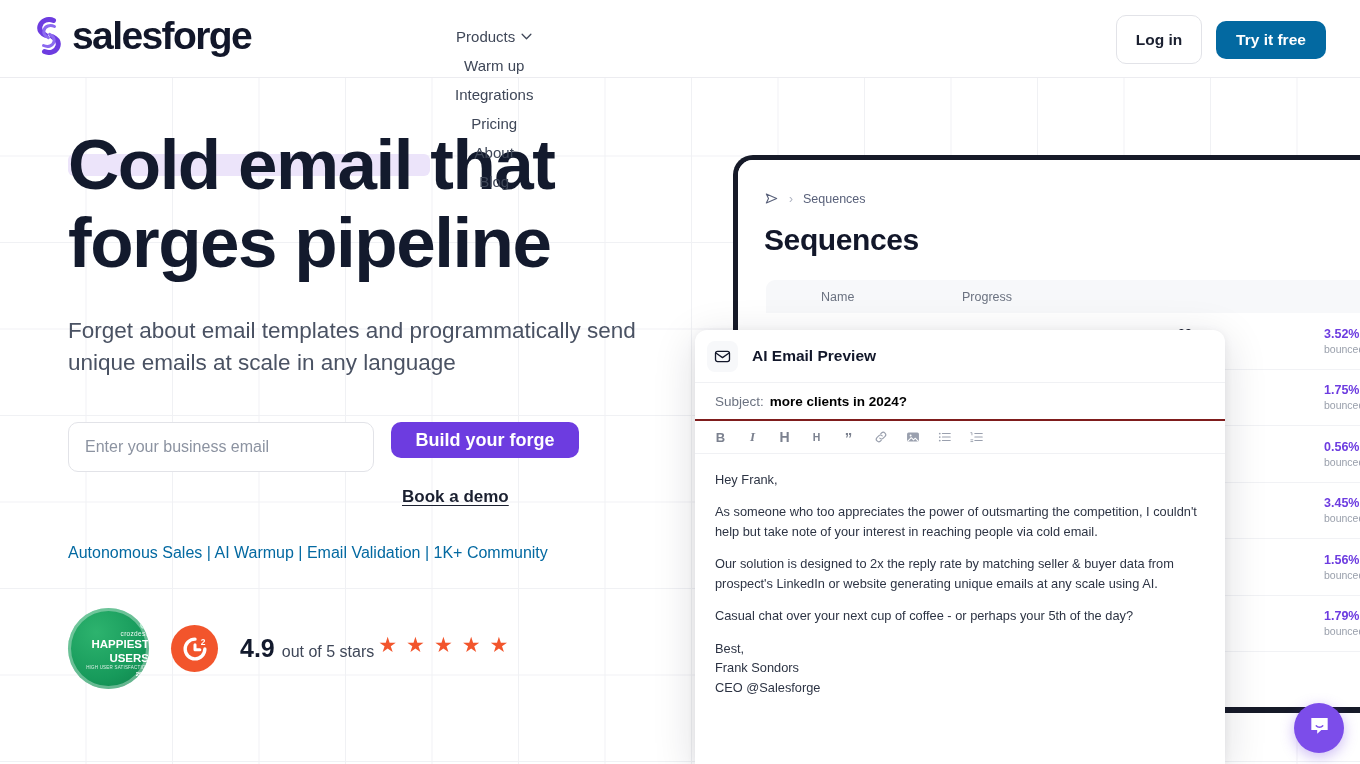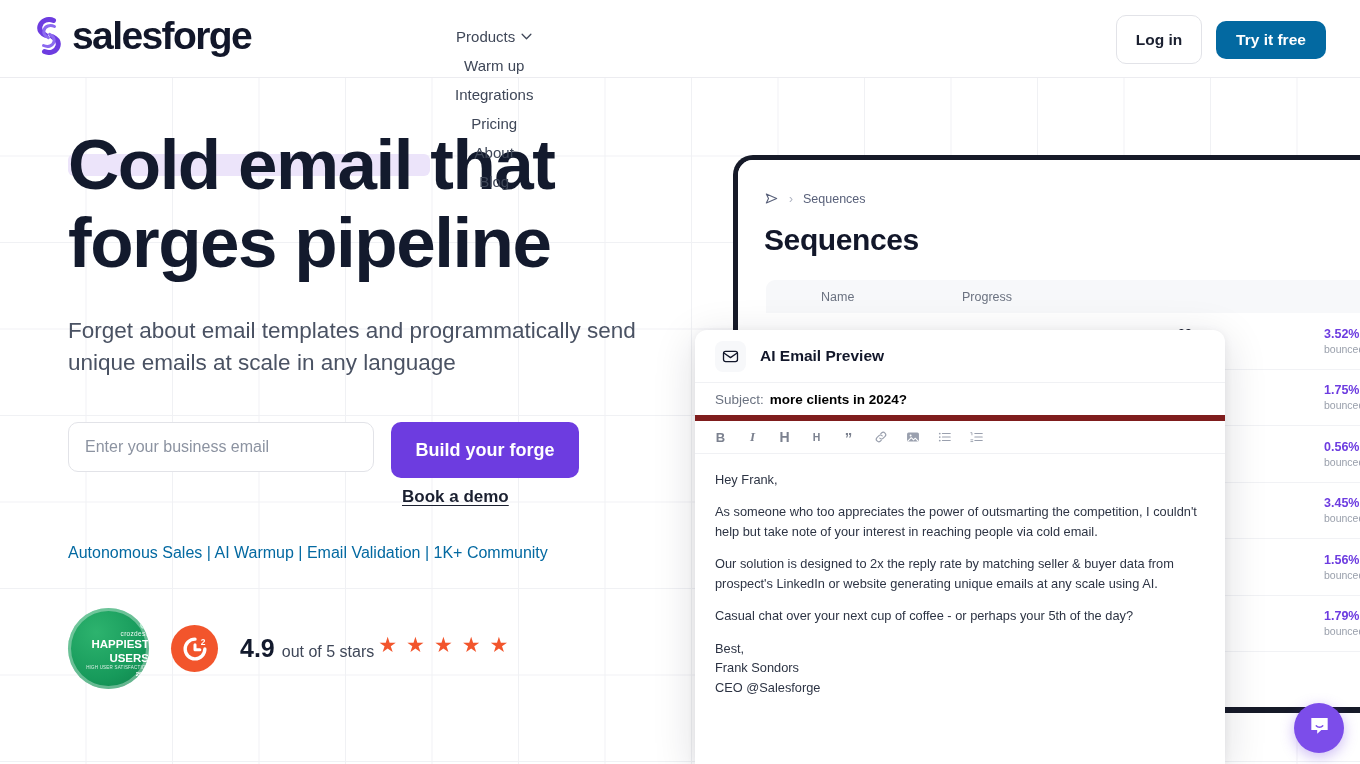--- a/index.html
+++ b/index.html
@@ -92,21 +92,21 @@
     position: absolute; left: 68px; top: 422px;
     display: flex; align-items: flex-start; gap: 17px; z-index: 5;
   }
   .email-input {
     width: 306px; height: 50px; border: 1px solid #e2e3e8; border-radius: 10px;
     background: #fff; padding: 0 16px; font-size: 16px; color: #1b2030;
     font-family: "Liberation Sans", sans-serif; outline: none;
   }
   .email-input::placeholder { color: #8c93a1; }
   .btn-forge {
-    width: 188px; height: 56px; border: none; border-radius: 10px;
+    width: 188px; height: 36px; border: none; border-radius: 10px;
     background: #6d3ce0; color: #fff; font-size: 18px; font-weight: 700;
     cursor: pointer; font-family: "Liberation Sans", sans-serif;
   }
   .demo-link {
     position: absolute; left: 402px; top: 487px;
     font-size: 17px; font-weight: 600; color: #1b2030;
     text-decoration: underline; text-underline-offset: 3px; cursor: pointer;
     z-index: 5;
   }
   .tagline {
@@ -195,31 +195,31 @@
   .email-card {
     position: absolute; left: 695px; top: 330px;
     width: 530px; height: 434px;
     background: #ffffff;
     border-radius: 12px 12px 0 0;
     box-shadow: 0 10px 44px rgba(20,24,40,.14), 0 2px 10px rgba(20,24,40,.07);
     z-index: 30; overflow: hidden;
   }
   .ec-head {
     display: flex; align-items: center; gap: 14px;
-    height: 53px; padding: 0 20px; border-bottom: 1px solid #f0f1f4;
+    height: 53px; padding: 0 12px; border-bottom: 1px solid #f0f1f4;
   }
   .ec-icon {
     width: 31px; height: 31px; border-radius: 8px; background: #f7f8fa;
     display: flex; align-items: center; justify-content: center;
   }
   .ec-icon svg { width: 17px; height: 17px; }
   .ec-title { font-size: 15.5px; font-weight: 700; color: #12172a; }
   .ec-subject {
     height: 38px; display: flex; align-items: center; gap: 6px;
-    padding: 0 20px; border-bottom: 6px solid #7f1d1d; font-size: 13.5px;
+    padding: 0 20px; border-bottom: 2px solid #7f1d1d; font-size: 13.5px;
   }
   .ec-sub-label { color: #6b7280; }
   .ec-sub-value { color: #000000; font-weight: 700; }
   .ec-toolbar {
     height: 33px; display: flex; align-items: center; gap: 17px;
     padding: 0 18px; border-bottom: 1px solid #f0f1f4; color: #9aa0ae;
   }
   .tb-btn {
     display: flex; align-items: center; justify-content: center;
     width: 15px; height: 15px; cursor: pointer;

